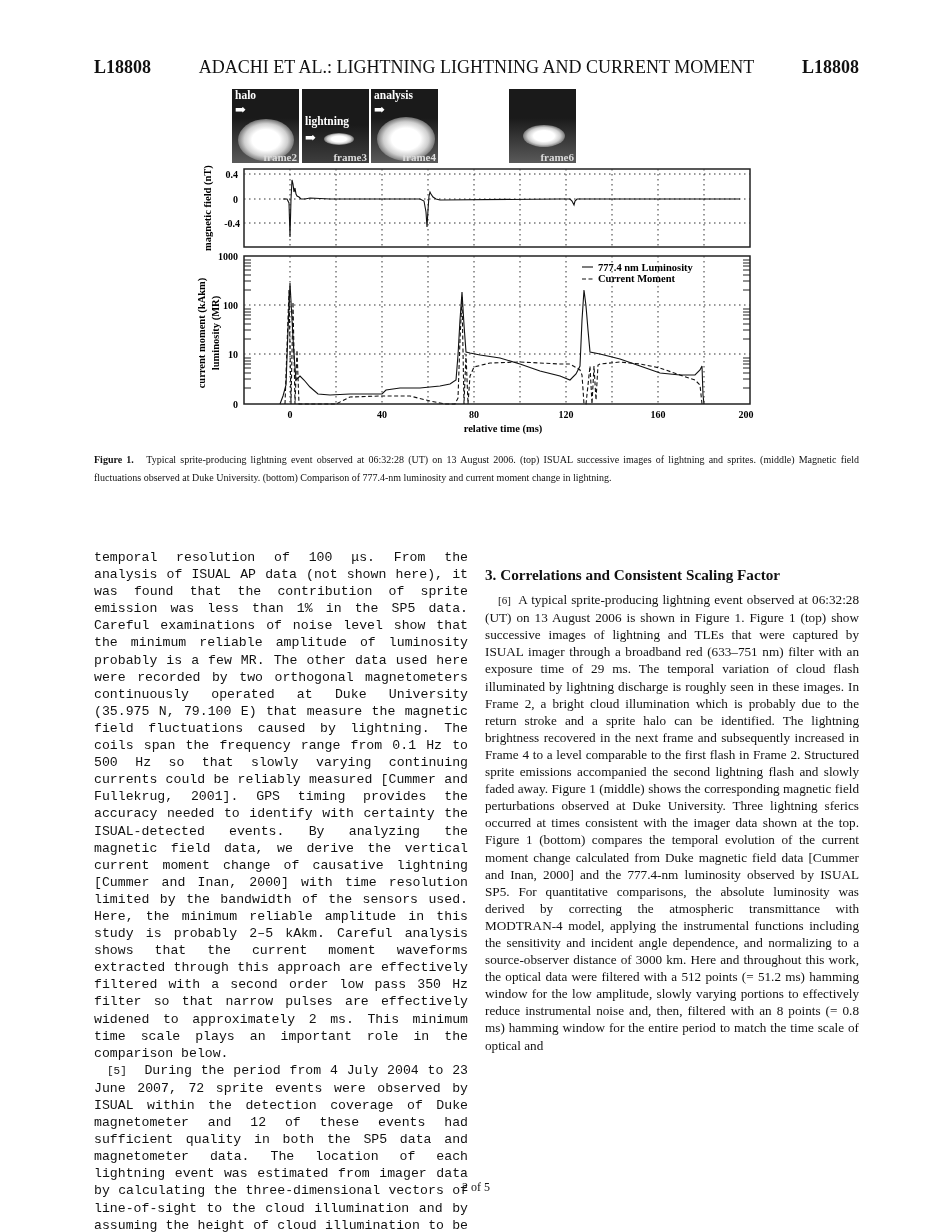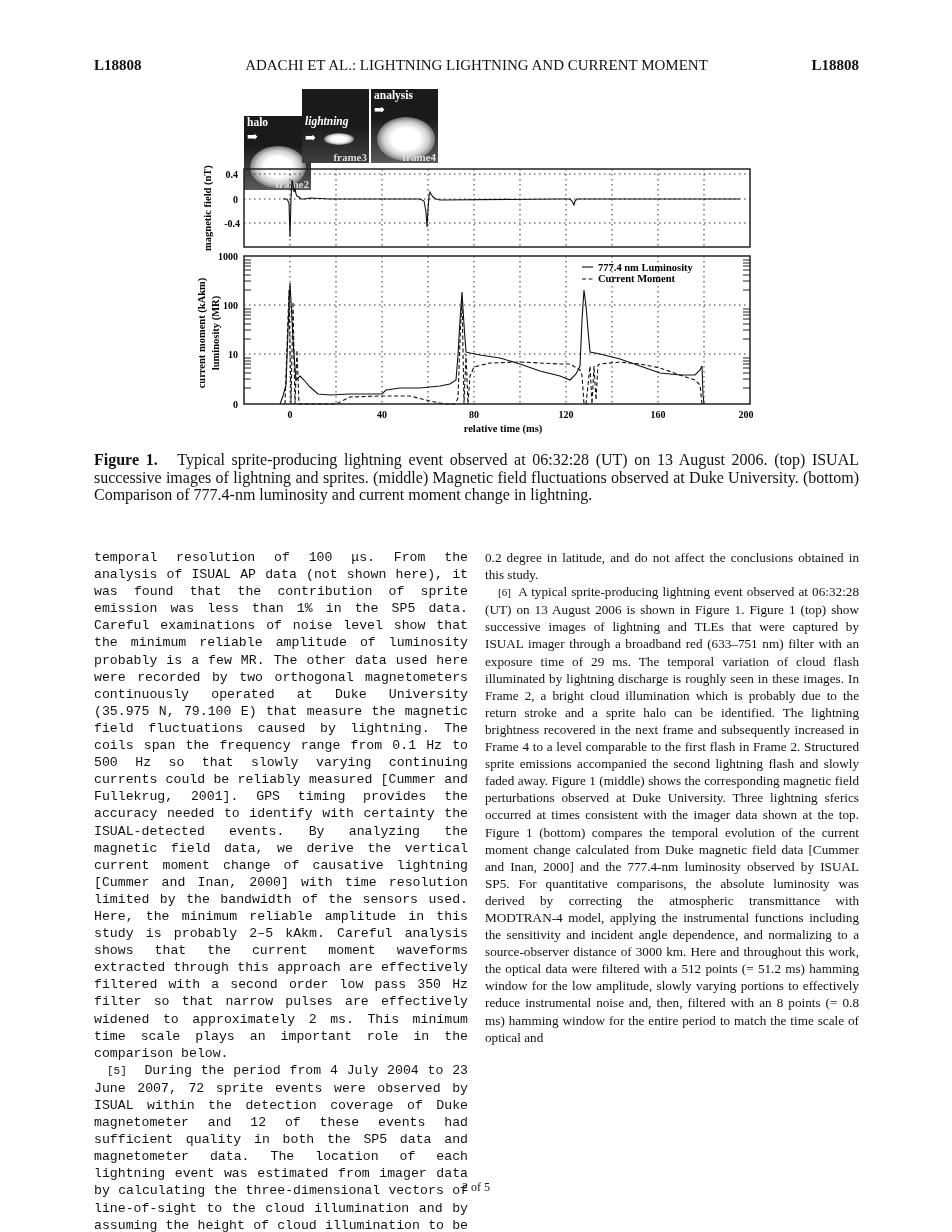--- a/index.html
+++ b/index.html
@@ -1,69 +1,74 @@
 <!DOCTYPE html>
 <html><head>
 <meta charset="utf-8">
 <style>
   html,body{margin:0;padding:0;background:#fff;}
   body{width:952px;height:1232px;position:relative;font-family:"Liberation Serif","DejaVu Serif",serif;color:#111;overflow:hidden;}
-  .hdr{position:absolute;top:57px;left:94px;width:765px;height:16px;font-size:15px;}
+  .hdr{position:absolute;top:57px;left:94px;width:765px;height:16px;font-size:18px;}
   .hdr .l{position:absolute;left:0;top:0;font-weight:bold;}
   .hdr .c{position:absolute;left:0;right:0;text-align:center;top:0;}
   .hdr .r{position:absolute;right:0;top:0;font-weight:bold;}
   .frames{position:absolute;top:89px;left:232px;width:345px;height:74px;}
   .frame{position:absolute;top:0;height:74px;width:67px;background:#1a1a1a;overflow:hidden;}
   .frame .glow{position:absolute;border-radius:50%;background:radial-gradient(ellipse at center,#fff 0%,#fff 35%,#cfcfcf 55%,rgba(120,120,120,0.6) 75%,rgba(40,40,40,0) 100%);}
   .frame .haze{position:absolute;left:0;right:0;bottom:0;height:45px;background:linear-gradient(#1a1a1a,#5a5a5a);}
   .frame .flab{position:absolute;right:2px;bottom:0;color:#ddd;font-size:11px;font-weight:bold;}
   .frame .tlab{position:absolute;left:3px;top:0;color:#fff;font-size:11.5px;font-weight:bold;}
   .frame .arrow{position:absolute;color:#fff;font-size:13px;line-height:12px;}
   svg text{font-family:"Liberation Serif","DejaVu Serif",serif;}
-  .caption{position:absolute;top:451px;left:94px;width:765px;font-size:16px;line-height:17.5px;text-align:justify;}
+  .caption{position:absolute;top:451px;left:94px;width:765px;font-size:10px;line-height:17.5px;text-align:justify;}
   .caption b{font-weight:bold;}
   .col{position:absolute;top:549px;width:374px;font-size:13.2px;line-height:17.1px;text-align:justify;}
   .col p{margin:0;}
   .col .ind{text-indent:13px;}
   .col .pn{font-size:11px;}
   .left{left:94px;font-family:Liberation Mono, monospace;}
   .right{left:485px;}
   .sec{font-weight:bold;font-size:15.2px;margin:17px 0 8px 0 !important;}
   .footer{position:absolute;top:1180px;left:0;width:952px;text-align:center;font-size:12px;}
 </style>
 </head>
 <body>
 
 <div class="hdr">
   <span class="l">L18808</span>
   <span class="c">ADACHI ET AL.: LIGHTNING LIGHTNING AND CURRENT MOMENT</span>
   <span class="r">L18808</span>
 </div>
 
 <div class="frames">
-  <div class="frame" style="left:12px;margin-top:27px;">
+  <div class="frame" style="left:0;">
     <div class="haze"></div>
     <div class="glow" style="left:6px;top:30px;width:56px;height:42px;"></div>
     <span class="tlab">halo</span>
     <span class="arrow" style="left:3px;top:15px;">➡</span>
     <span class="flab">frame2</span>
   </div>
   <div class="frame" style="left:70px;">
     <div class="haze" style="height:38px;background:linear-gradient(#1a1a1a,#3e3e3e);"></div>
     <div class="glow" style="left:22px;top:44px;width:30px;height:12px;"></div>
-    <span class="tlab" style="top:26px;font-style:italic;">lightning</span>
+    <span class="tlab" style="top:26px;">lightning</span>
     <span class="arrow" style="left:3px;top:43px;">➡</span>
     <span class="flab">frame3</span>
   </div>
   <div class="frame" style="left:139px;">
     <div class="haze"></div>
     <div class="glow" style="left:6px;top:28px;width:58px;height:44px;"></div>
     <span class="tlab">analysis</span>
     <span class="arrow" style="left:3px;top:15px;">➡</span>
     <span class="flab">frame4</span>
+  </div>
+  <div class="frame" style="left:277px;">
+    <div class="haze"></div>
+    <div class="glow" style="left:14px;top:36px;width:42px;height:22px;"></div>
+    <span class="flab">frame6</span>
   </div>
 </div>
 
 <svg style="position:absolute;left:0;top:0;" width="952" height="450">
 
   <g>
     <rect x="244" y="169" width="506" height="78" fill="none" stroke="#222" stroke-width="1.5"></rect>
     <g stroke="#333" stroke-width="1" stroke-dasharray="1.5,3.5" fill="none">
       <line x1="244" y1="174" x2="750" y2="174"></line>
       <line x1="244" y1="199" x2="750" y2="199"></line>
@@ -178,17 +183,17 @@
   <b>Figure 1.</b>&nbsp;&nbsp;
   <span>Typical sprite-producing lightning event observed at 06:32:28 (UT) on 13 August 2006. (top) ISUAL successive images of lightning and sprites. (middle) Magnetic field fluctuations observed at Duke University. (bottom) Comparison of 777.4-nm luminosity and current moment change in lightning.</span>
 </div>
 
 <div class="col left">
   <p>temporal resolution of 100 μs. From the analysis of ISUAL AP data (not shown here), it was found that the contribution of sprite emission was less than 1% in the SP5 data. Careful examinations of noise level show that the minimum reliable amplitude of luminosity probably is a few MR. The other data used here were recorded by two orthogonal magnetometers continuously operated at Duke University (35.975 N, 79.100 E) that measure the magnetic field fluctuations caused by lightning. The coils span the frequency range from 0.1 Hz to 500 Hz so that slowly varying continuing currents could be reliably measured [Cummer and Fullekrug, 2001]. GPS timing provides the accuracy needed to identify with certainty the ISUAL-detected events. By analyzing the magnetic field data, we derive the vertical current moment change of causative lightning [Cummer and Inan, 2000] with time resolution limited by the bandwidth of the sensors used. Here, the minimum reliable amplitude in this study is probably 2–5 kAkm. Careful analysis shows that the current moment waveforms extracted through this approach are effectively filtered with a second order low pass 350 Hz filter so that narrow pulses are effectively widened to approximately 2 ms. This minimum time scale plays an important role in the comparison below.</p>
   <p class="ind"><span class="pn">[5]</span>&nbsp; <span>During the period from 4 July 2004 to 23 June 2007, 72 sprite events were observed by ISUAL within the detection coverage of Duke magnetometer and 12 of these events had sufficient quality in both the SP5 data and magnetometer data. The location of each lightning event was estimated from imager data by calculating the three-dimensional vectors of line-of-sight to the cloud illumination and by assuming the height of cloud illumination to be 10 km with an error of ±5 km. The location errors due to the accuracies in the vector calculation and the cloud height assumption are better than 0.4 degree in longitude and</span></p>
 </div>
 
 <div class="col right">
-  <p>0.2 degree in latitude, and do not affect the conclusions obtained in this study.</p>
+  <p class="sec">3.   Correlations and Consistent Scaling Factor</p>
   <p class="ind"><span class="pn">[6]</span>&nbsp; <span>A typical sprite-producing lightning event observed at 06:32:28 (UT) on 13 August 2006 is shown in Figure 1. Figure 1 (top) show successive images of lightning and TLEs that were captured by ISUAL imager through a broadband red (633–751 nm) filter with an exposure time of 29 ms. The temporal variation of cloud flash illuminated by lightning discharge is roughly seen in these images. In Frame 2, a bright cloud illumination which is probably due to the return stroke and a sprite halo can be identified. The lightning brightness recovered in the next frame and subsequently increased in Frame 4 to a level comparable to the first flash in Frame 2. Structured sprite emissions accompanied the second lightning flash and slowly faded away. Figure 1 (middle) shows the corresponding magnetic field perturbations observed at Duke University. Three lightning sferics occurred at times consistent with the imager data shown at the top. Figure 1 (bottom) compares the temporal evolution of the current moment change calculated from Duke magnetic field data [Cummer and Inan, 2000] and the 777.4-nm luminosity observed by ISUAL SP5. For quantitative comparisons, the absolute luminosity was derived by correcting the atmospheric transmittance with MODTRAN-4 model, applying the instrumental functions including the sensitivity and incident angle dependence, and normalizing to a source-observer distance of 3000 km. Here and throughout this work, the optical data were filtered with a 512 points (= 51.2 ms) hamming window for the low amplitude, slowly varying portions to effectively reduce instrumental noise and, then, filtered with an 8 points (= 0.8 ms) hamming window for the entire period to match the time scale of optical and</span></p>
 </div>
 
 <div class="footer">2 of 5</div>
 
 </body></html>

